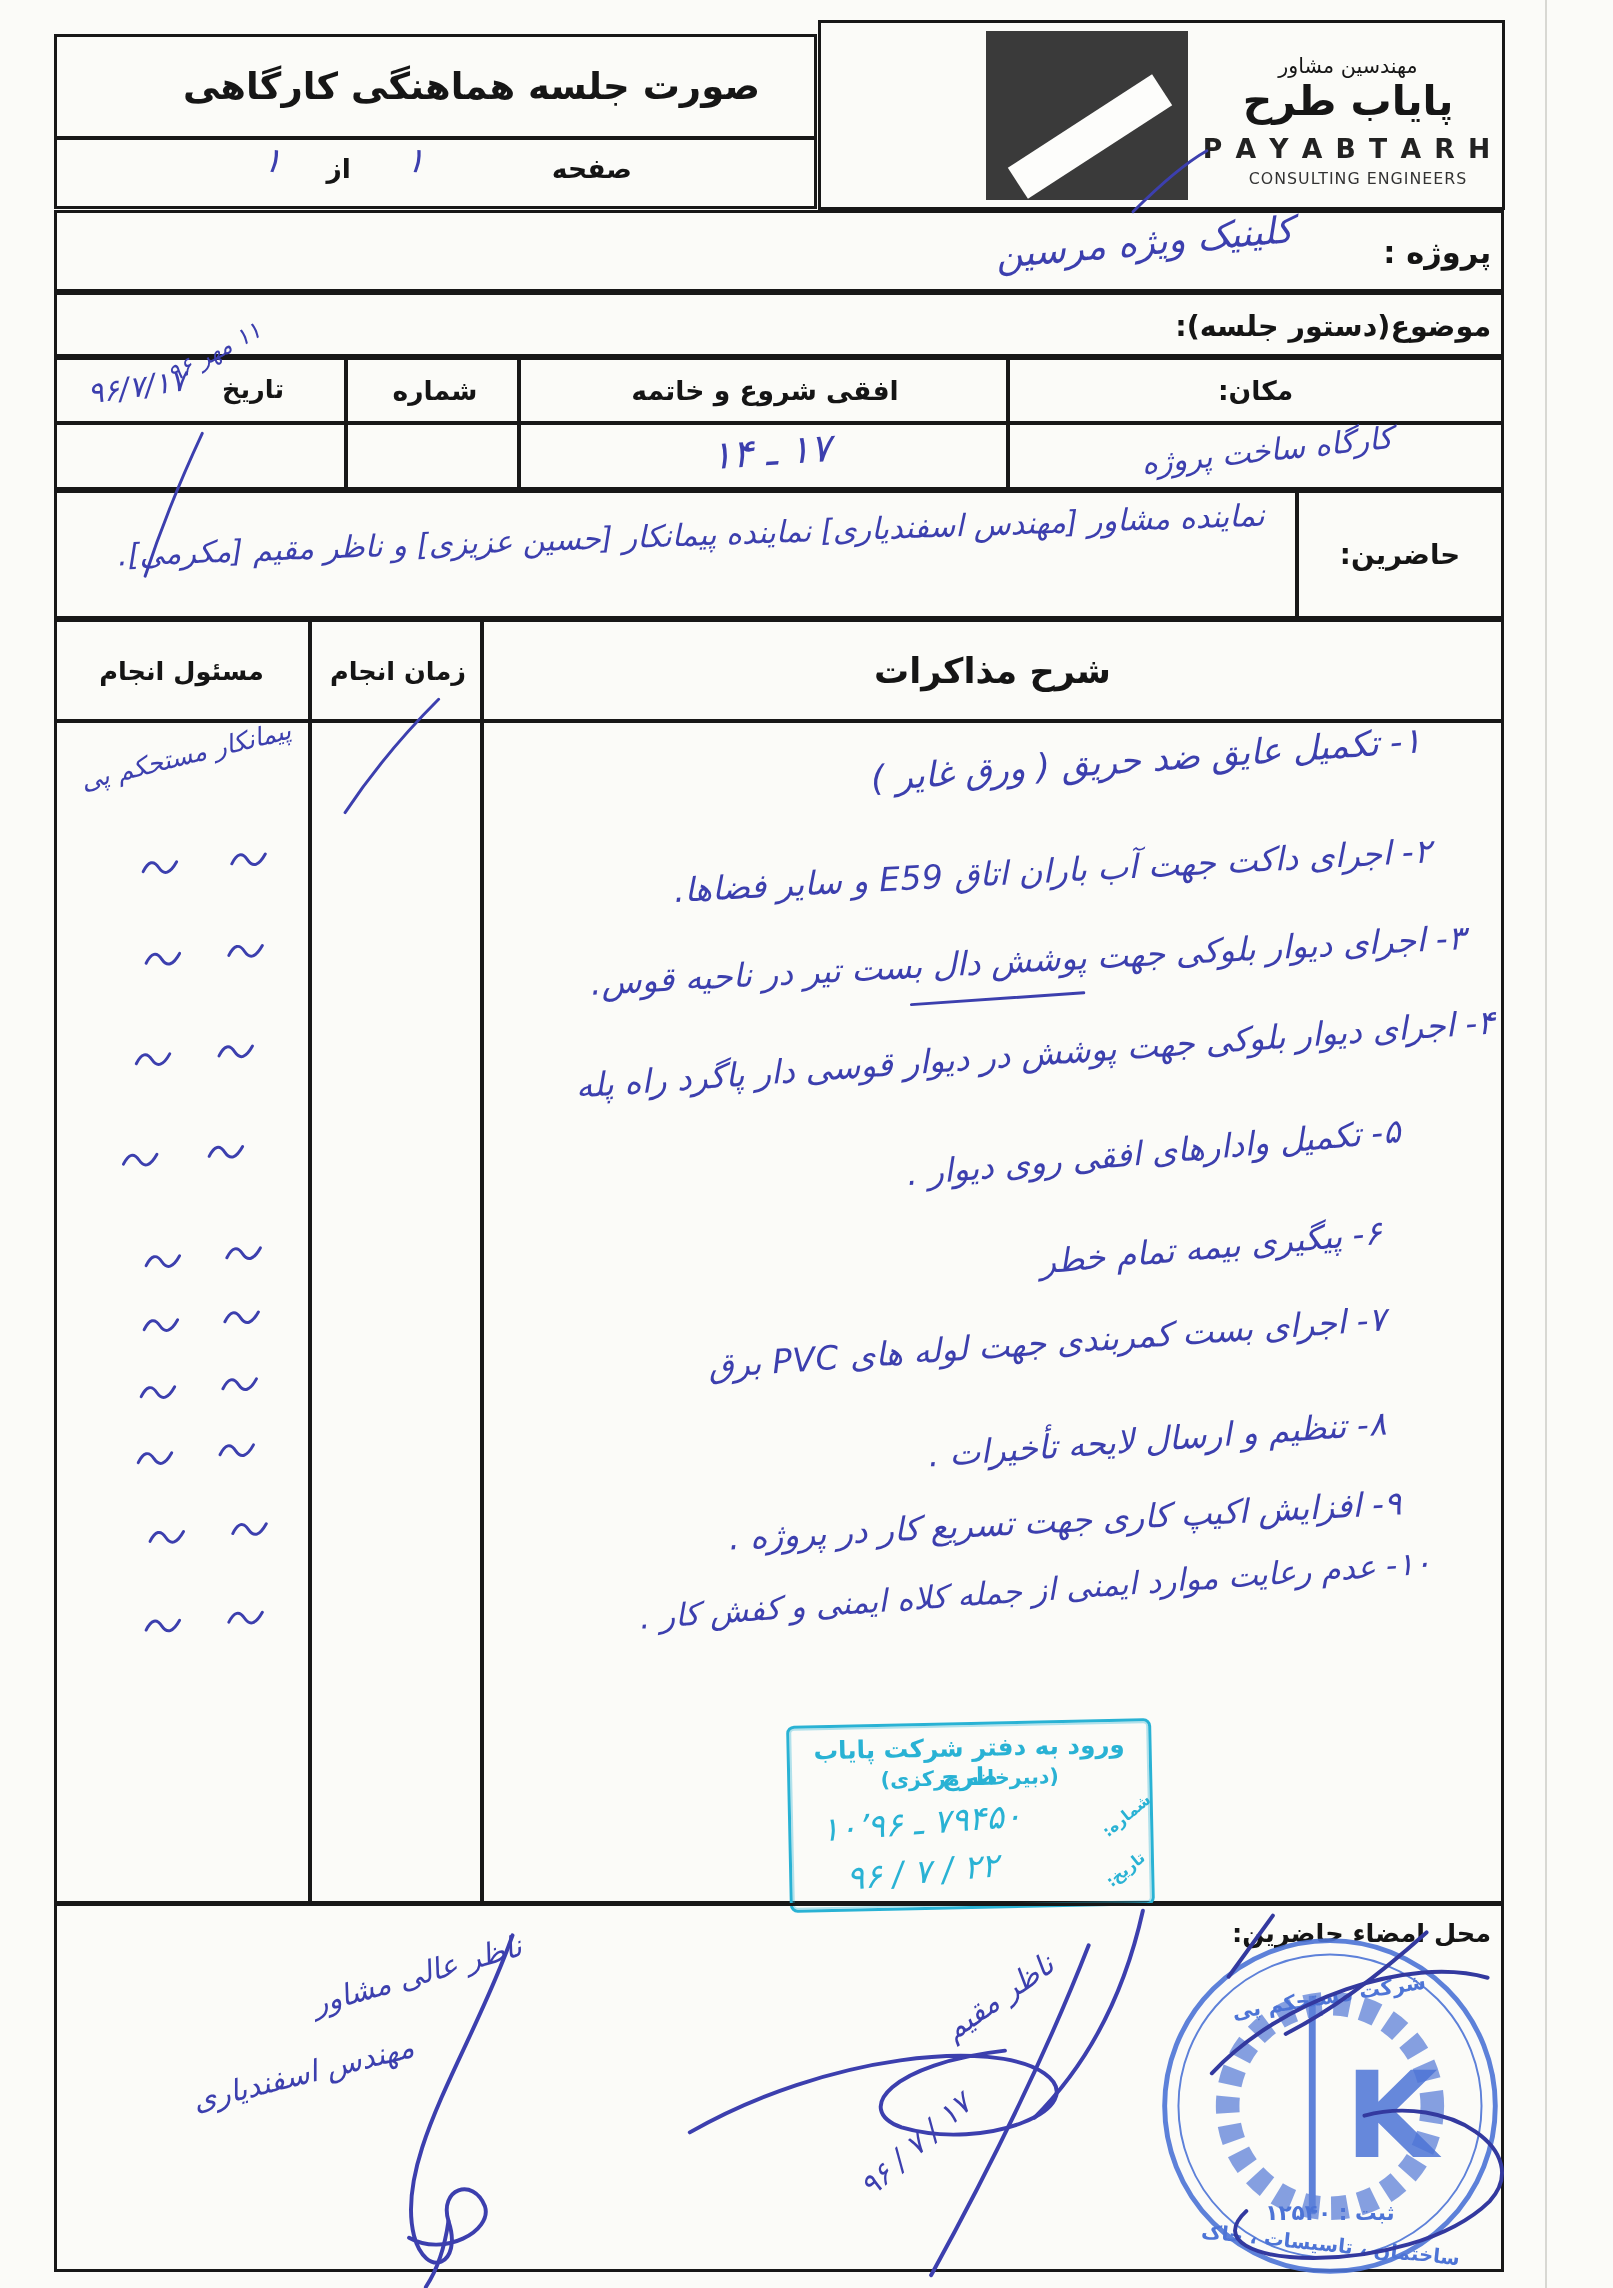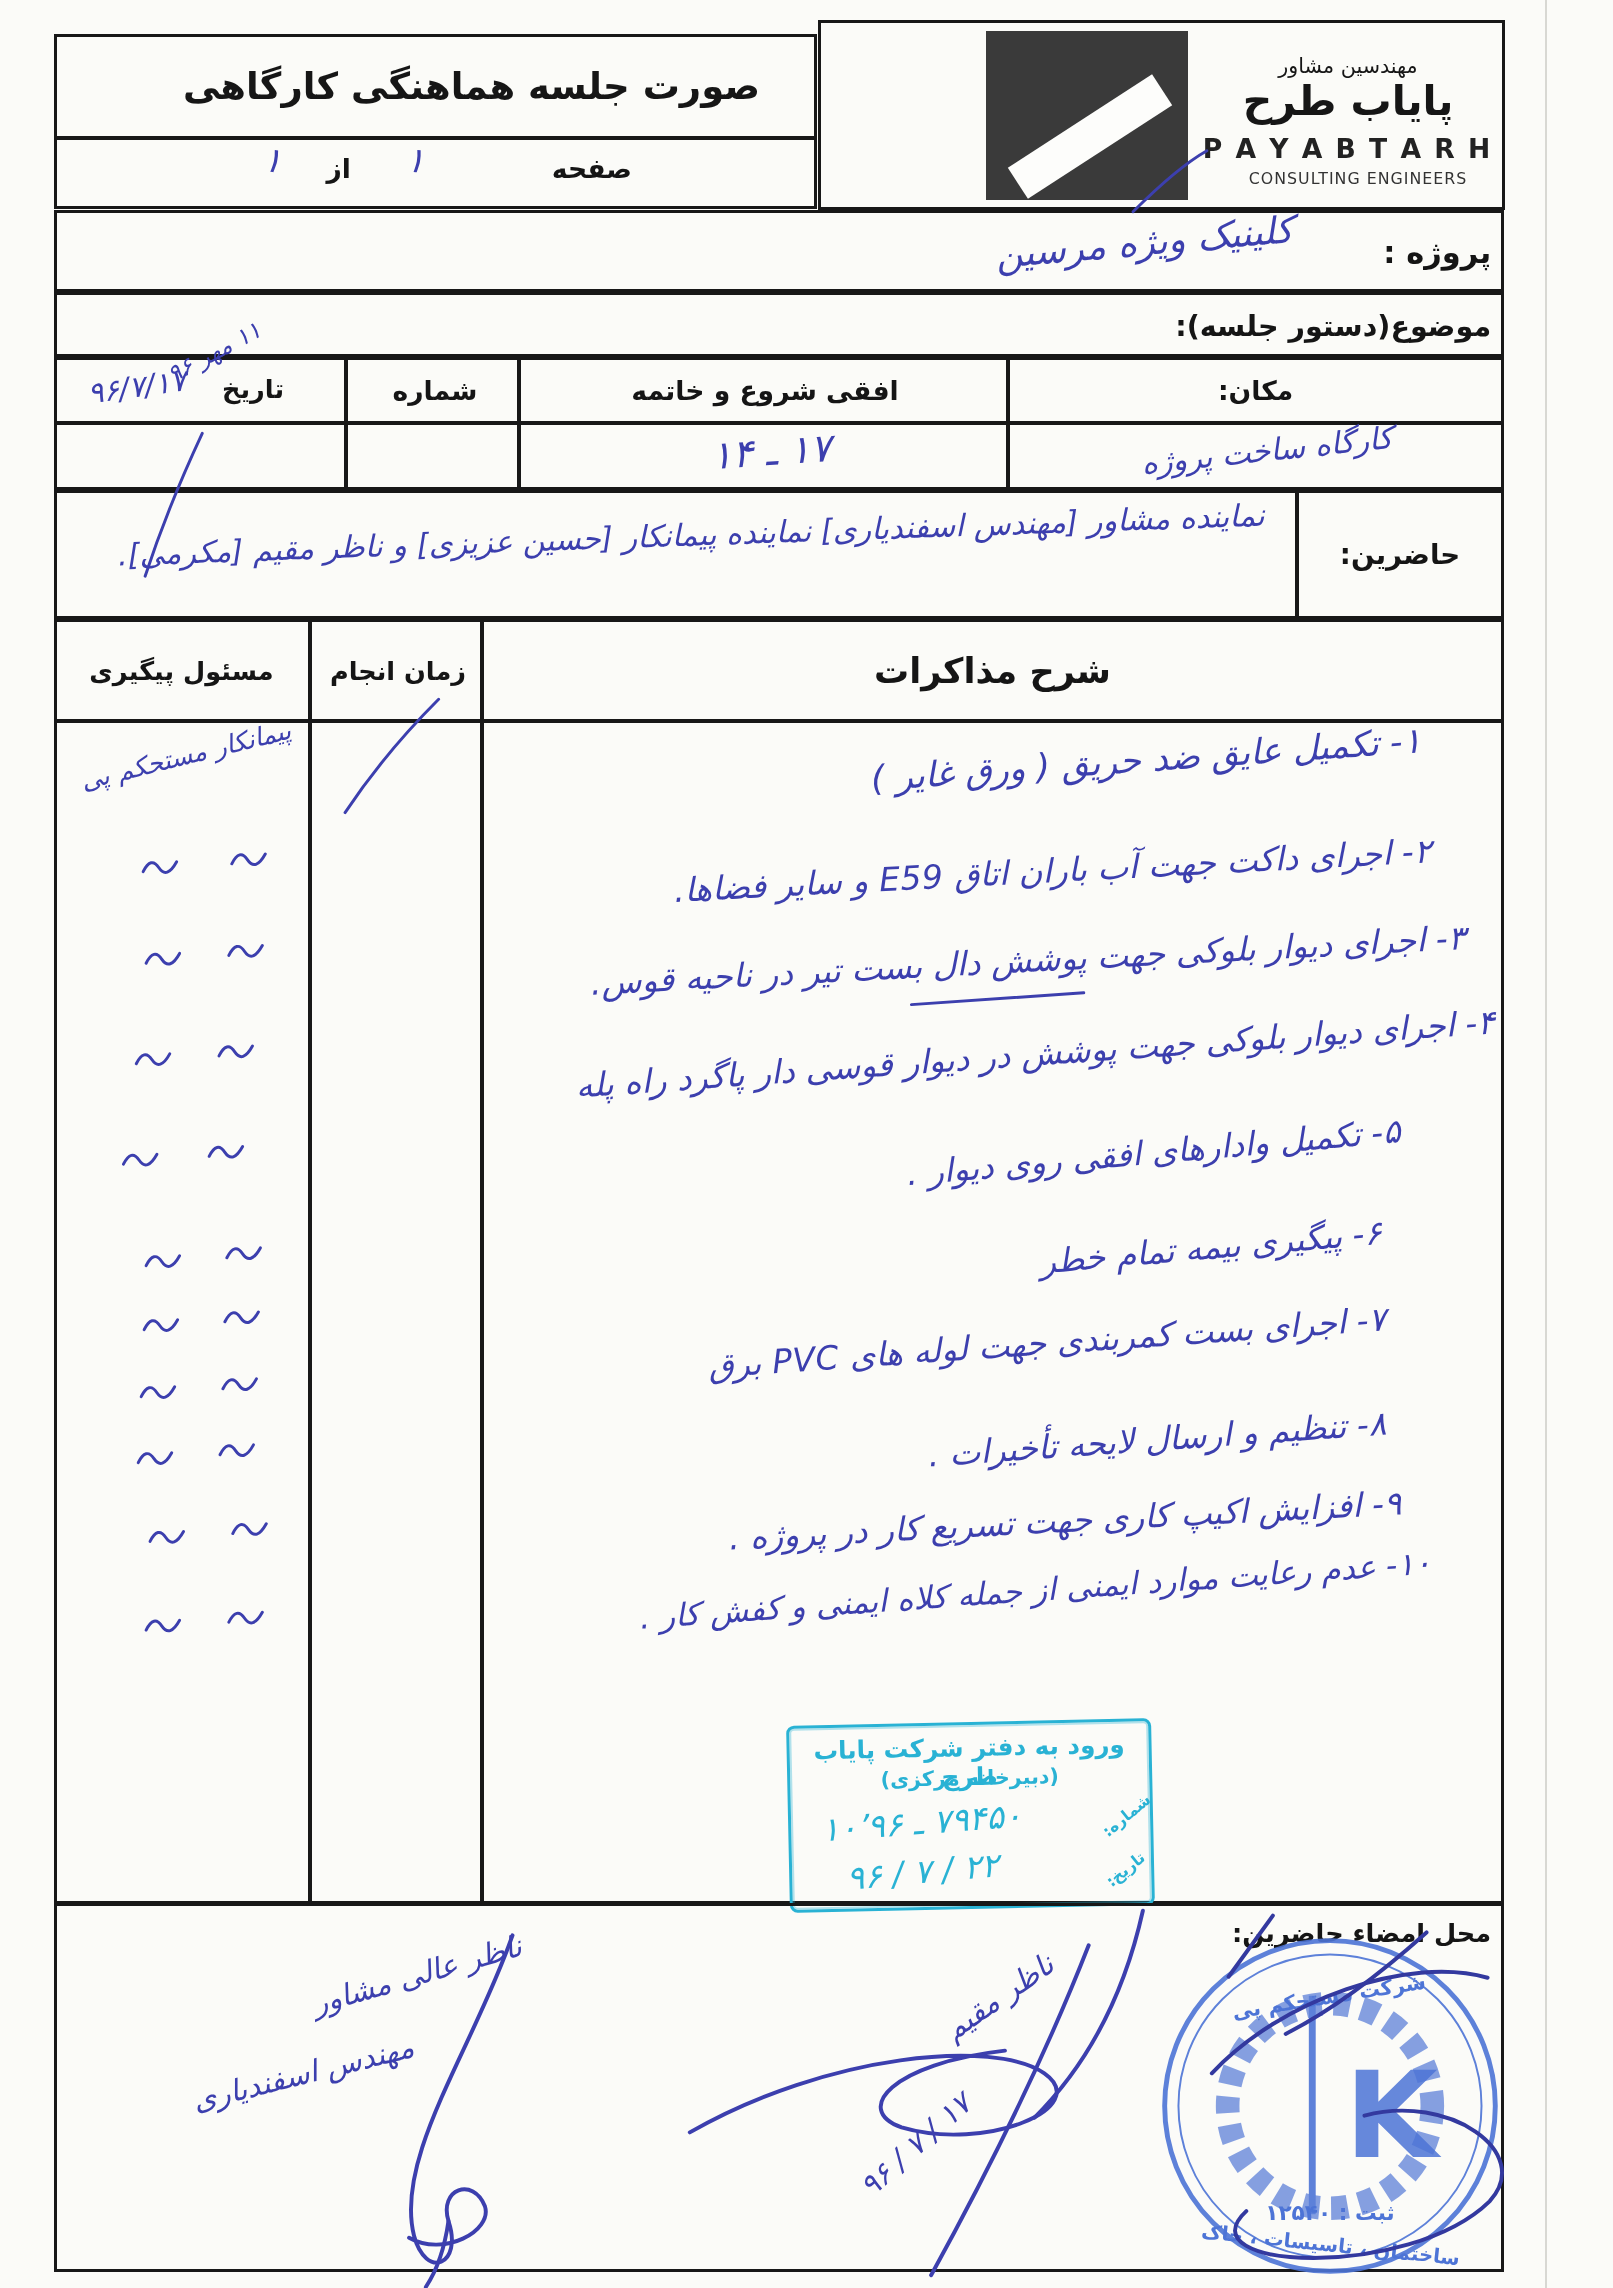--- a/index.html
+++ b/index.html
@@ -83,21 +83,21 @@
     <div class="abs hw rtl" style="right:236px;top:19.7px;width:1172px;font-size:30.5px;line-height:1.5;transform:rotate(-2deg);text-align:right;">نماینده مشاور [مهندس اسفندیاری] نماینده پیمانکار [حسین عزیزی] و ناظر مقیم [مکرمی].</div>
   </div>
 
   <div class="abs box" style="left:54px;top:619px;width:1450px;height:1285px;">
     <div class="vline" style="right:1017px;top:0;height:100%;"></div>
     <div class="vline" style="right:1189px;top:0;height:100%;"></div>
     <div class="hline" style="left:0;top:97px;width:100%;"></div>
 
     <div class="abs lbl rtl center" style="right:1017px;top:0;width:172px;height:97px;font-size:25.6px;">زمان انجام</div>
     <div class="abs lbl rtl center" style="right:0;top:0;width:1017px;height:97px;font-size:35px;">شرح مذاکرات</div>
-    <div class="abs lbl rtl center" style="right:1189px;top:0;width:261px;height:97px;font-size:25.6px;">مسئول پیگیری</div>
+    <div class="abs lbl rtl center" style="right:1189px;top:0;width:261px;height:97px;font-size:25.6px;">مسئول انجام</div>
   </div>
 
   <div class="abs hw rtl" style="right:192px;top:747px;width:768px;font-size:35px;text-align:right;transform:rotate(-4deg);">۱- تکمیل عایق ضد حریق ( ورق غایر )</div>
   <div class="abs hw rtl" style="right:182px;top:855px;width:906px;font-size:33px;text-align:right;transform:rotate(-3deg);">۲- اجرای داکت جهت آب باران اتاق E59 و سایر فضاها.</div>
   <div class="abs hw rtl" style="right:148px;top:944px;width:995px;font-size:33px;text-align:right;transform:rotate(-3deg);">۳- اجرای دیوار بلوکی جهت پوشش دال بست تیر در ناحیه قوس.</div>
   <div class="abs hw rtl" style="right:118px;top:1039px;width:1054px;font-size:33px;text-align:right;transform:rotate(-4deg);">۴- اجرای دیوار بلوکی جهت پوشش در دیوار قوسی دار پاگرد راه پله</div>
   <div class="abs hw rtl" style="right:212px;top:1145px;width:778px;font-size:33px;text-align:right;transform:rotate(-5deg);">۵- تکمیل وادارهای افقی روی دیوار .</div>
   <div class="abs hw rtl" style="right:231px;top:1241px;width:650px;font-size:33px;text-align:right;transform:rotate(-5deg);">۶- پیگیری بیمه تمام خطر</div>
   <div class="abs hw rtl" style="right:227px;top:1330px;width:877px;font-size:33px;text-align:right;transform:rotate(-4deg);">۷- اجرای بست کمربندی جهت لوله های PVC برق</div>
   <div class="abs hw rtl" style="right:227px;top:1428px;width:699px;font-size:33px;text-align:right;transform:rotate(-4deg);">۸- تنظیم و ارسال لایحه تأخیرات .</div>

